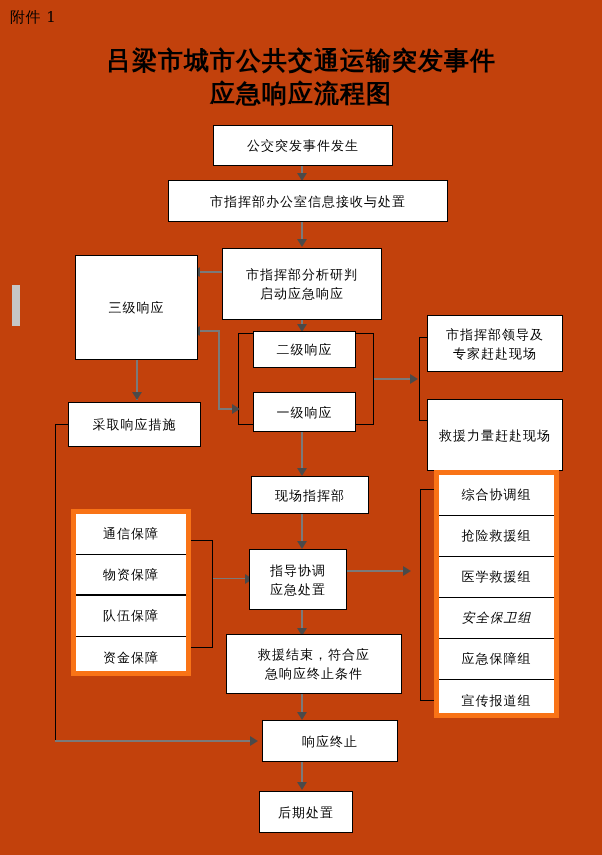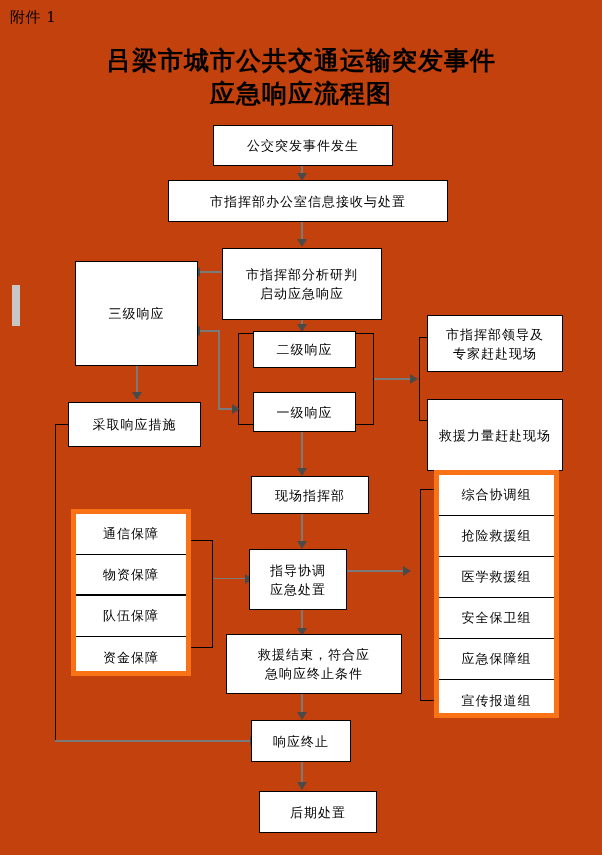--- a/index.html
+++ b/index.html
@@ -145,21 +145,21 @@
   <div class="arrow-d" style="left:297px; top:239px;"></div>
 
   <div class="box" style="left:222px; top:248px; width:160px; height:72px; flex-direction:column;">
     <span>市指挥部分析研判</span>
     <span>启动应急响应</span>
   </div>
 
   <div class="line" style="left:200px; top:271px; width:22px; height:2px;"></div>
   <div class="arrow-l" style="left:192px; top:267px;"></div>
 
-  <div class="box" style="left:75px; top:261px; width:123px; height:105px;">
+  <div class="box" style="left:75px; top:255px; width:123px; height:105px;">
     <span>三级响应</span>
   </div>
 
   <div class="line" style="left:301px; top:320px; width:2px; height:10px;"></div>
   <div class="arrow-d" style="left:297px; top:324px;"></div>
 
   <div class="box" style="left:253px; top:331px; width:103px; height:37px;">
     <span>二级响应</span>
   </div>
 
@@ -243,40 +243,40 @@
   <div class="arrow-r" style="left:403px; top:566px;"></div>
 
   <div class="line blk" style="left:420px; top:489px; width:1px; height:212px;"></div>
   <div class="line blk" style="left:420px; top:489px; width:16px; height:1px;"></div>
   <div class="line blk" style="left:420px; top:700px; width:16px; height:1px;"></div>
 
   <div class="stack" style="left:434px; top:470px; width:125px; height:248px;">
     <div class="cell" style="height:41px;">综合协调组</div>
     <div class="cell" style="height:41px;">抢险救援组</div>
     <div class="cell" style="height:41px;">医学救援组</div>
-    <div class="cell" style="height:41px;">安全保卫组</div>
+    <div class="cell" style="height:41px;font-style:italic;">安全保卫组</div>
     <div class="cell" style="height:41px;">应急保障组</div>
     <div class="cell" style="height:41px;">宣传报道组</div>
   </div>
 
   <div class="line" style="left:301px; top:610px; width:2px; height:24px;"></div>
   <div class="arrow-d" style="left:297px; top:628px;"></div>
 
   <div class="box" style="left:226px; top:634px; width:176px; height:60px; flex-direction:column;">
     <span>救援结束，符合应</span>
     <span>急响应终止条件</span>
   </div>
 
   <div class="line" style="left:301px; top:694px; width:2px; height:24px;"></div>
   <div class="arrow-d" style="left:297px; top:712px;"></div>
 
-  <div class="box" style="left:251px; top:720px; width:100px; height:42px;">
+  <div class="box" style="left:262px; top:720px; width:136px; height:42px;">
     <span>响应终止</span>
   </div>
 
   <div class="line" style="left:301px; top:762px; width:2px; height:26px;"></div>
   <div class="arrow-d" style="left:297px; top:782px;"></div>
 
-  <div class="box" style="left:259px; top:791px; width:118px; height:42px;">
+  <div class="box" style="left:259px; top:791px; width:94px; height:42px;">
     <span>后期处置</span>
   </div>
 
 </div>
 
 </body></html>

